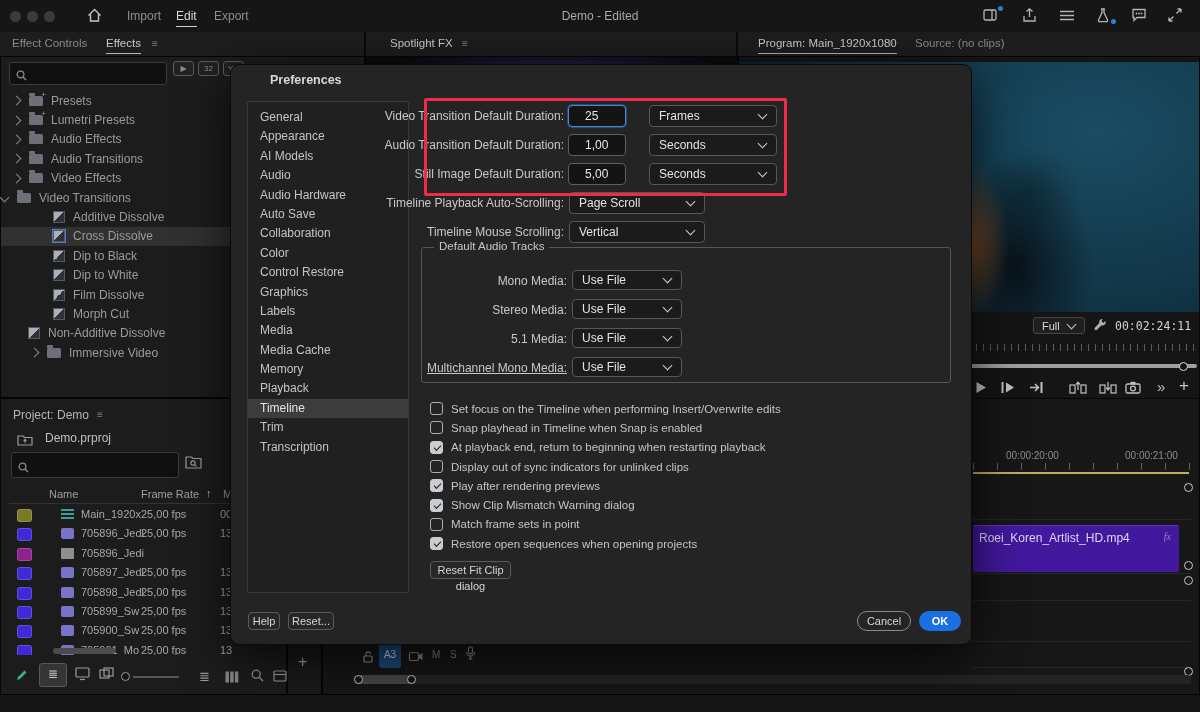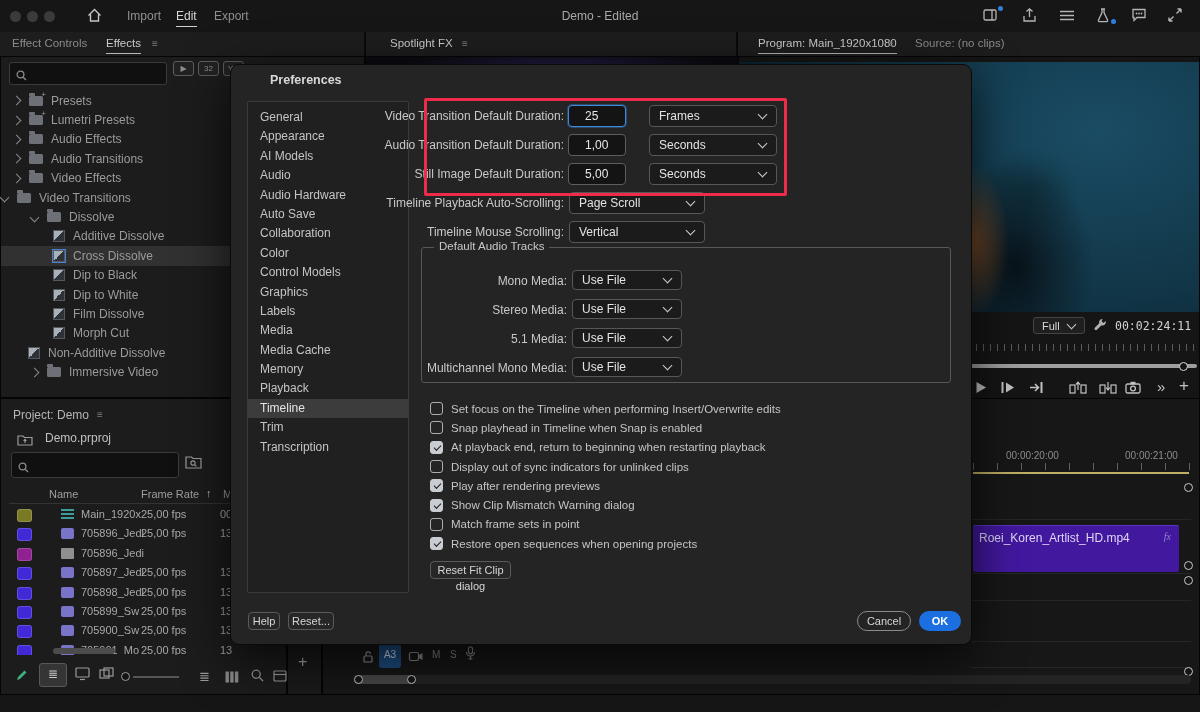--- a/index.html
+++ b/index.html
@@ -245,25 +245,20 @@
         <div class="fx-row" style="padding-left: 12px;">
           <span class="chev right"></span>
           <span class="ic-folder"></span>
           <span class="fx-label">Video Effects</span>
         </div>
         <div class="fx-row" style="padding-left: 0;">
           <span class="chev down"></span>
           <span class="ic-folder"></span>
           <span class="fx-label">Video Transitions</span>
         </div>
-        <div class="fx-row" style="padding-left: 30px;">
-          <span class="chev down"></span>
-          <span class="ic-folder"></span>
-          <span class="fx-label">Dissolve</span>
-        </div>
         <div class="fx-row" style="padding-left: 52px;">
           <span class="ic-effect"></span>
           <span class="fx-label">Additive Dissolve</span>
         </div>
         <div class="fx-row sel" style="padding-left: 52px;">
           <span class="ic-effect sel-ic"></span>
           <span class="fx-label">Cross Dissolve</span>
         </div>
         <div class="fx-row" style="padding-left: 52px;">
           <span class="ic-effect"></span>
@@ -546,21 +541,21 @@
     <div id="dlg-title">Preferences</div>
     <div id="pref-sidebar">
         <div class="side-item">General</div>
         <div class="side-item">Appearance</div>
         <div class="side-item">AI Models</div>
         <div class="side-item">Audio</div>
         <div class="side-item">Audio Hardware</div>
         <div class="side-item">Auto Save</div>
         <div class="side-item">Collaboration</div>
         <div class="side-item">Color</div>
-        <div class="side-item">Control Models</div>
+        <div class="side-item">Control Restore</div>
         <div class="side-item">Graphics</div>
         <div class="side-item">Labels</div>
         <div class="side-item">Media</div>
         <div class="side-item">Media Cache</div>
         <div class="side-item">Memory</div>
         <div class="side-item">Playback</div>
         <div class="side-item active">Timeline</div>
         <div class="side-item">Trim</div>
         <div class="side-item">Transcription</div>
       </div>
@@ -618,21 +613,21 @@
               <span class="dd-label">Use File</span>
             </div>
           </div>
           <div class="pref-row" style="top: 80px; width: 528px;">
             <span class="pref-label" style="right: 383px;">5.1 Media:</span>
             <div class="dd2" style="left: 150px; width: 110px; height: 20px;">
               <span class="dd-label">Use File</span>
             </div>
           </div>
           <div class="pref-row" style="top: 109px; width: 528px;">
-            <span class="pref-label" style="right: 383px;">Multichannel Mono Media:</span>
+            <span class="pref-label" style="right: 383px; text-decoration: underline;">Multichannel Mono Media:</span>
             <div class="dd2" style="left: 150px; width: 110px; height: 20px;">
               <span class="dd-label">Use File</span>
             </div>
           </div>
         </div>
     </div>
 
     <div id="cb-list">
         <div class="cb-row">
           <span class="cb"></span>

